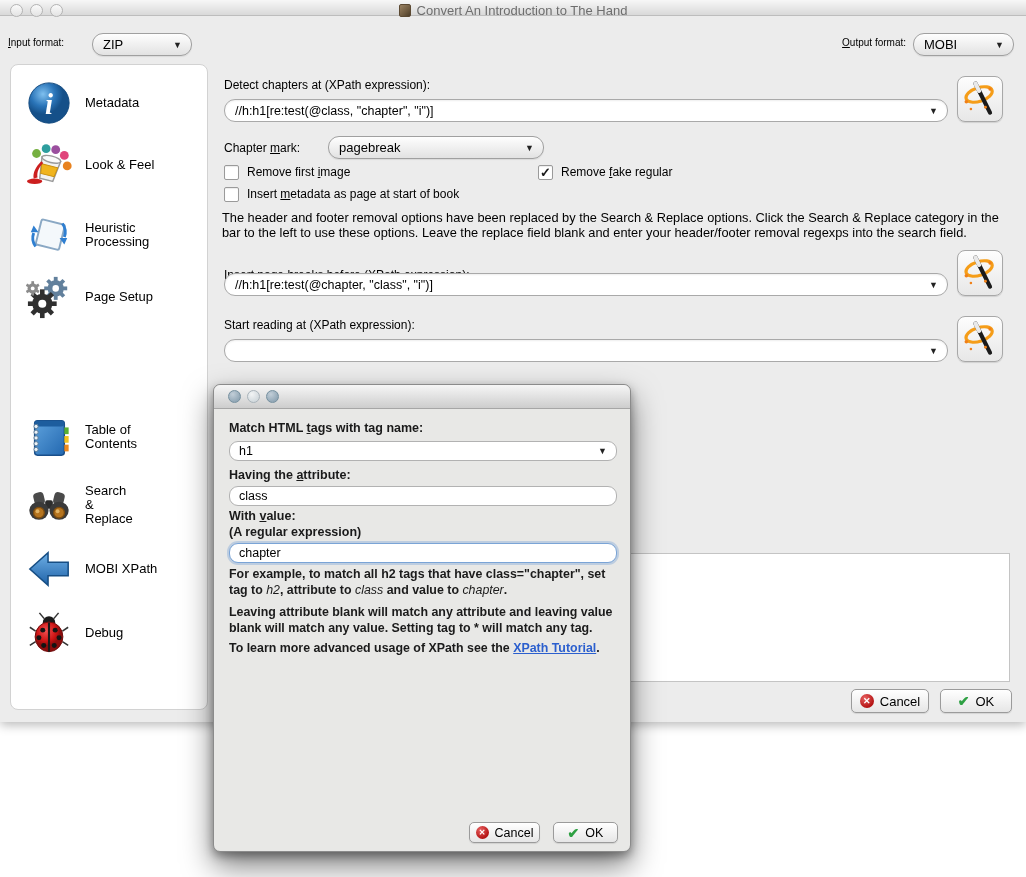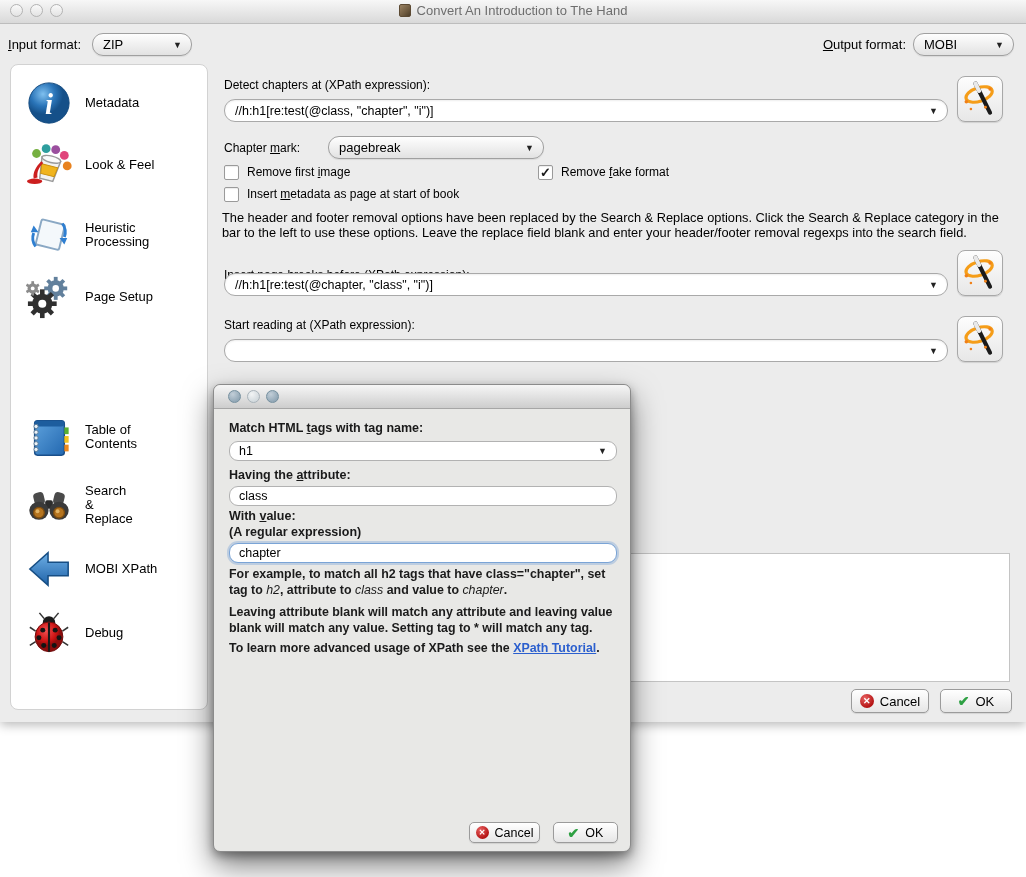--- a/index.html
+++ b/index.html
@@ -2,31 +2,31 @@
 <html><head>
 <meta charset="utf-8">
 <style>
   * { margin:0; padding:0; box-sizing:border-box; }
   body { margin:0; background:#fff; font-family:"Liberation Sans", sans-serif; }
   .canvas { position:relative; width:1026px; height:877px; background:#fff; overflow:hidden; }
 
   
   .main-window { position:absolute; left:0; top:0; width:1026px; height:722px;
     background:#ececec; box-shadow:0 3px 10px rgba(0,0,0,.28); }
-  .titlebar { position:absolute; left:0; top:0; width:100%; height:24px;
+  .titlebar { position:absolute; left:0; top:0; width:100%; height:16px;
     background:linear-gradient(#f7f7f7,#d9d9d9); border-bottom:1px solid #bdbdbd; }
   .tl-dot { position:absolute; top:4px; width:13px; height:13px; border-radius:50%;
     background:linear-gradient(#fafafa,#e3e3e3); border:1px solid #b3b3b3; }
   .win-title { position:absolute; top:3px; left:0; width:100%; text-align:center;
     font-size:13px; color:#6e6e6e; }
   .win-title .book-ico { display:inline-block; width:12px; height:13px; vertical-align:-2px;
     margin-right:6px; background:linear-gradient(135deg,#9a8262 0%,#6f5b40 60%,#4c3d29 100%);
     border-radius:2px; border:1px solid #5c4a33; }
 
-  .fmt-label { position:absolute; top:37px; font-size:13px; color:#000; }
+  .fmt-label { position:absolute; top:37px; font-size:10px; color:#000; }
   .pill { display:flex; align-items:center; border:1px solid #a0a0a0; border-radius:11px;
     background:linear-gradient(#fefefe,#e2e2e2); font-size:13px; padding:0 22px 0 10px;
     box-shadow:0 1px 1px rgba(0,0,0,.08); position:absolute; height:23px; }
   .pill .arrow, .combo .arrow { position:absolute; right:9px; font-size:9px; color:#222; }
 
   
   .sidebar { position:absolute; left:10px; top:64px; width:198px; height:646px;
     background:#fff; border:1px solid #d2d2d2; border-radius:8px; }
   .sb-item { position:absolute; left:6px; width:186px; height:48px; display:flex;
     align-items:center; gap:12px; padding-left:8px; border-radius:6px; cursor:default; }
@@ -312,21 +312,21 @@
     <span class="lbl" style="left:224px; top:141px"><span>Chapter </span><u>m</u><span>ark:</span></span>
     <div class="pill" style="left:328px; top:136px; width:216px;">
       <span>pagebreak</span>
       <span class="arrow">▼</span>
     </div>
 
     <span class="cb" style="left:224px; top:165px"></span>
     <span class="lbl" style="left:247px; top:165px"><span>Remove first </span><u>i</u><span>mage</span></span>
 
     <span class="cb" style="left:538px; top:165px">✓</span>
-    <span class="lbl" style="left:561px; top:165px"><span>Remove </span><u>f</u><span>ake format</span></span>
+    <span class="lbl" style="left:561px; top:165px"><span>Remove </span><u>f</u><span>ake regular</span></span>
 
     <span class="cb" style="left:224px; top:187px"></span>
     <span class="lbl" style="left:247px; top:187px"><span>Insert </span><u>m</u><span>etadata as page at start of book</span></span>
 
     <div class="para" style="left:222px; top:210px; width:794px;">The header and footer removal options have been replaced by the Search &amp; Replace options. Click the Search &amp; Replace category in the bar to the left to use these options. Leave the replace field blank and enter your header/footer removal regexps into the search field.</div>
 
     <span class="lbl" style="left:224px; top:268px">Insert page breaks before (XPath expression):</span>
     <div class="combo" style="left:224px; top:273px; width:724px;">
       <span>//h:h1[re:test(@chapter, "class", "i")]</span>
       <span class="arrow">▼</span>

